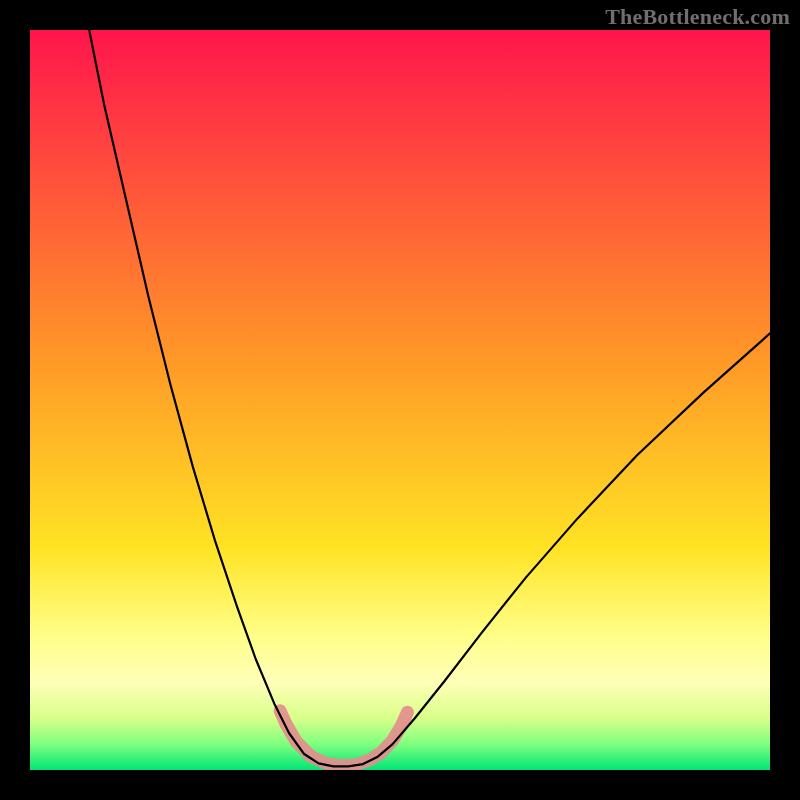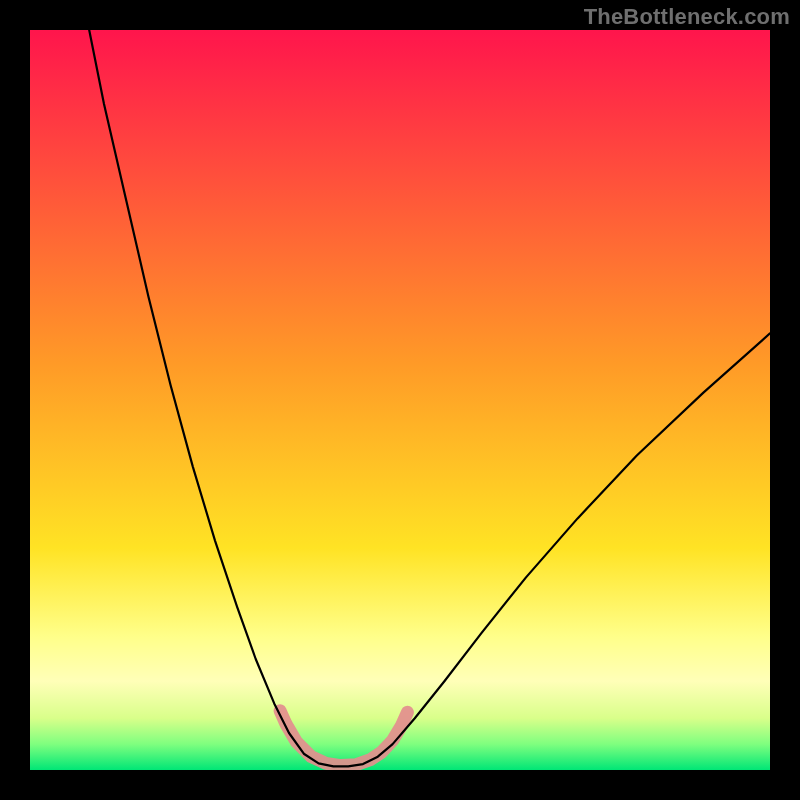--- a/index.html
+++ b/index.html
@@ -9,20 +9,21 @@
     height: 800px;
     background: #000;
     font-family: Arial, Helvetica, sans-serif;
     overflow: hidden;
   }
   .frame {
     position: relative;
     width: 800px;
     height: 800px;
     background: #000;
+    font-family: Liberation Serif, serif;
   }
   .watermark {
     position: absolute;
     top: 4px;
     right: 10px;
     color: #6f6f6f;
     font-size: 22px;
     font-weight: 600;
     letter-spacing: 0.2px;
     z-index: 5;

